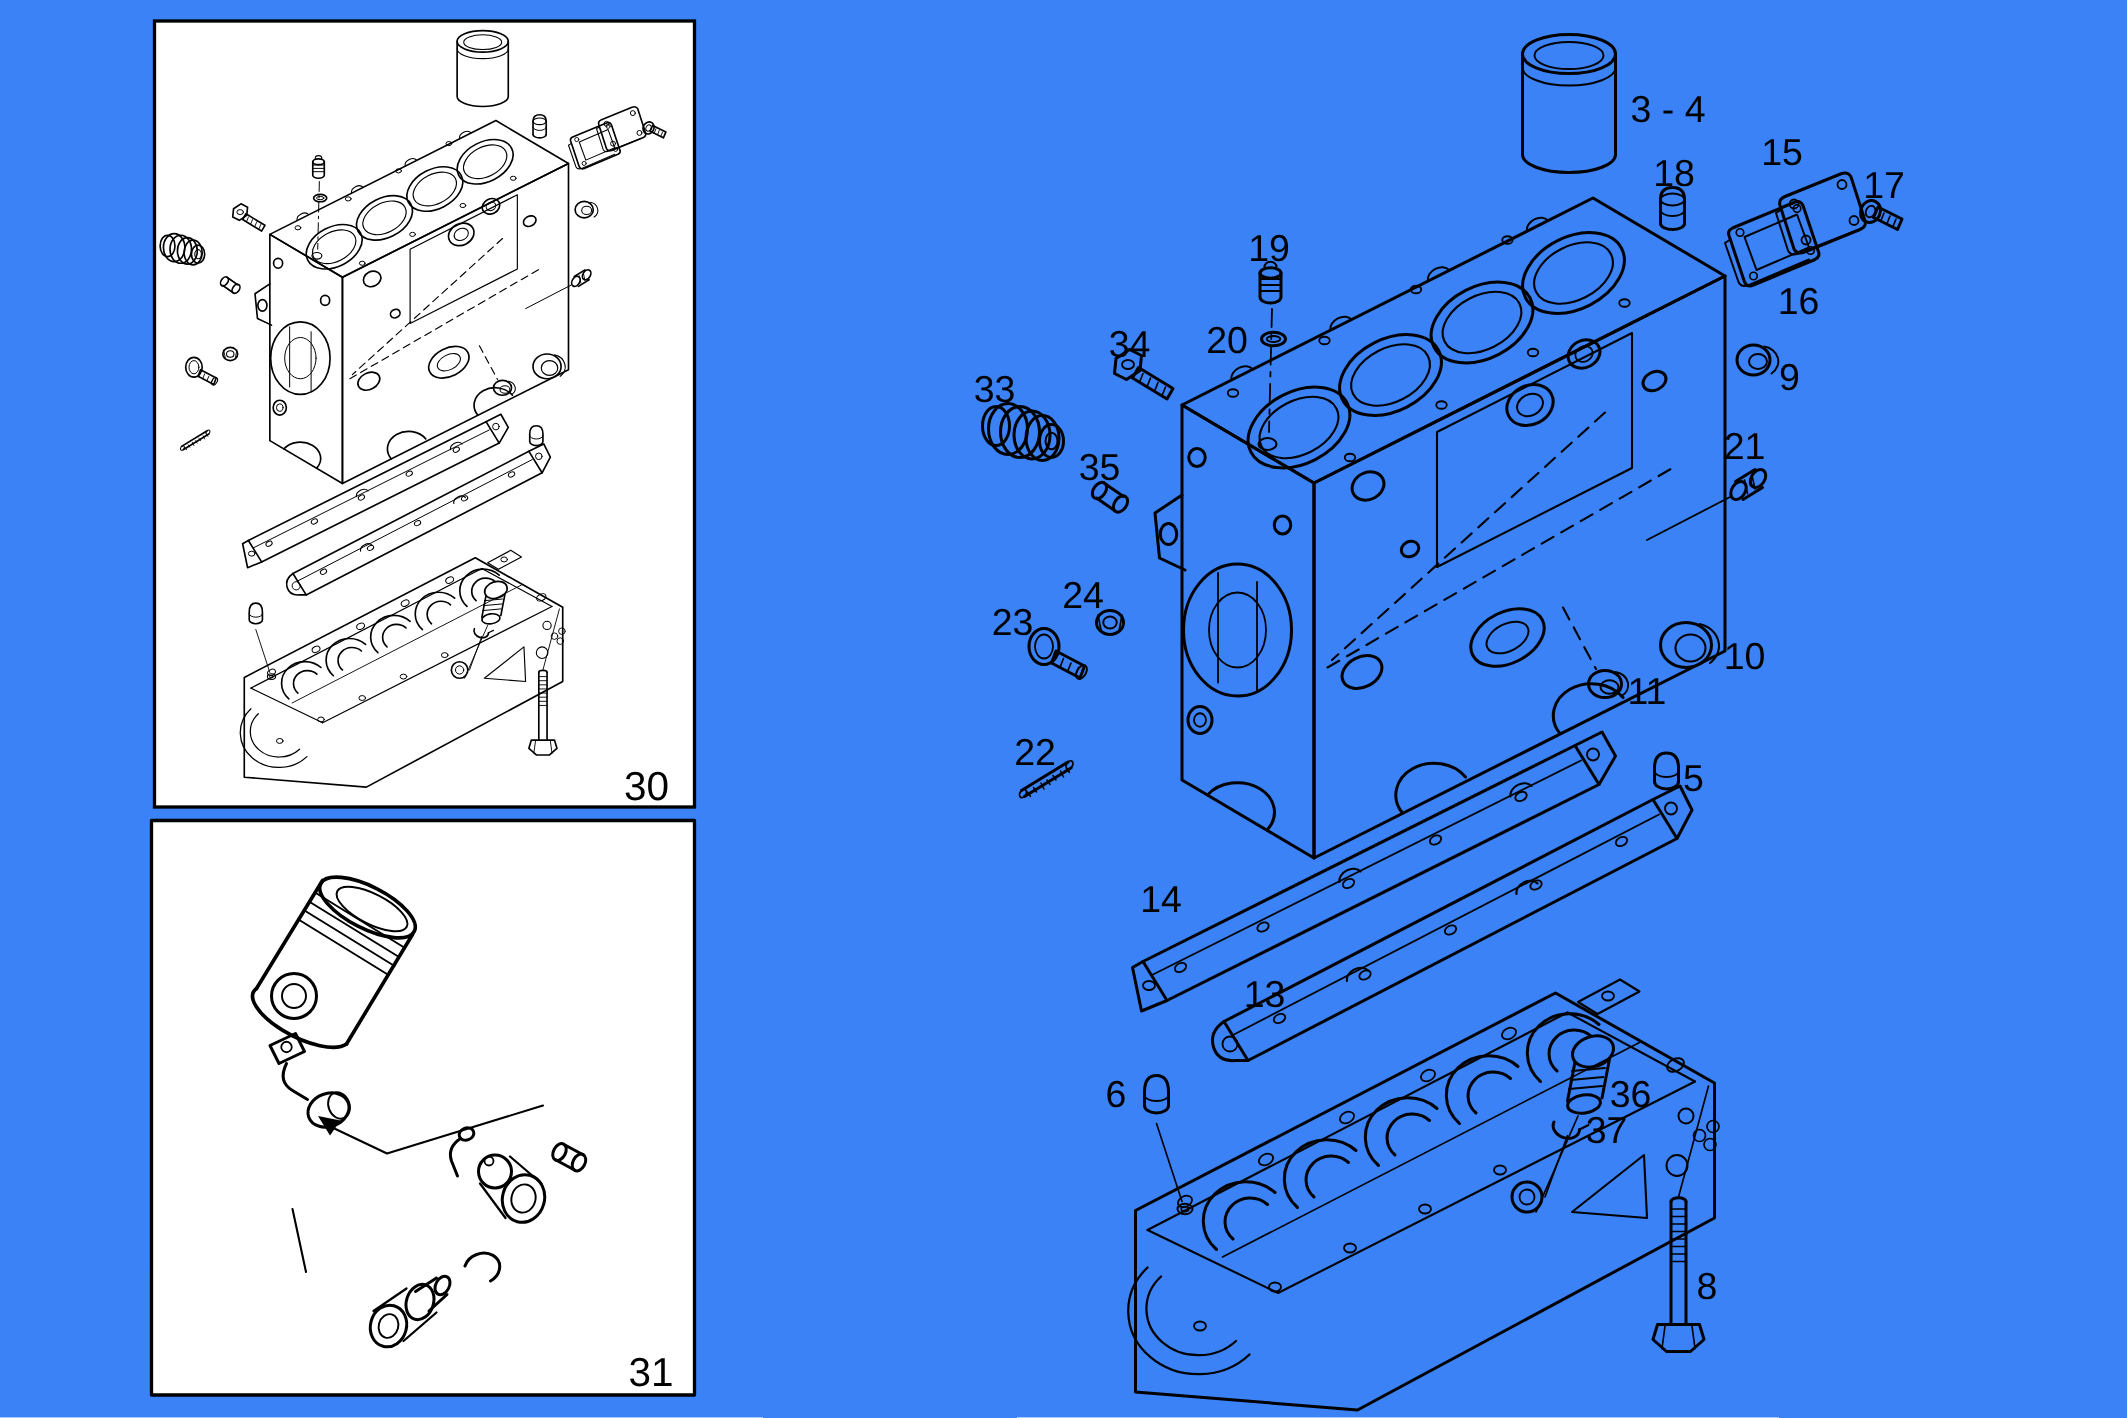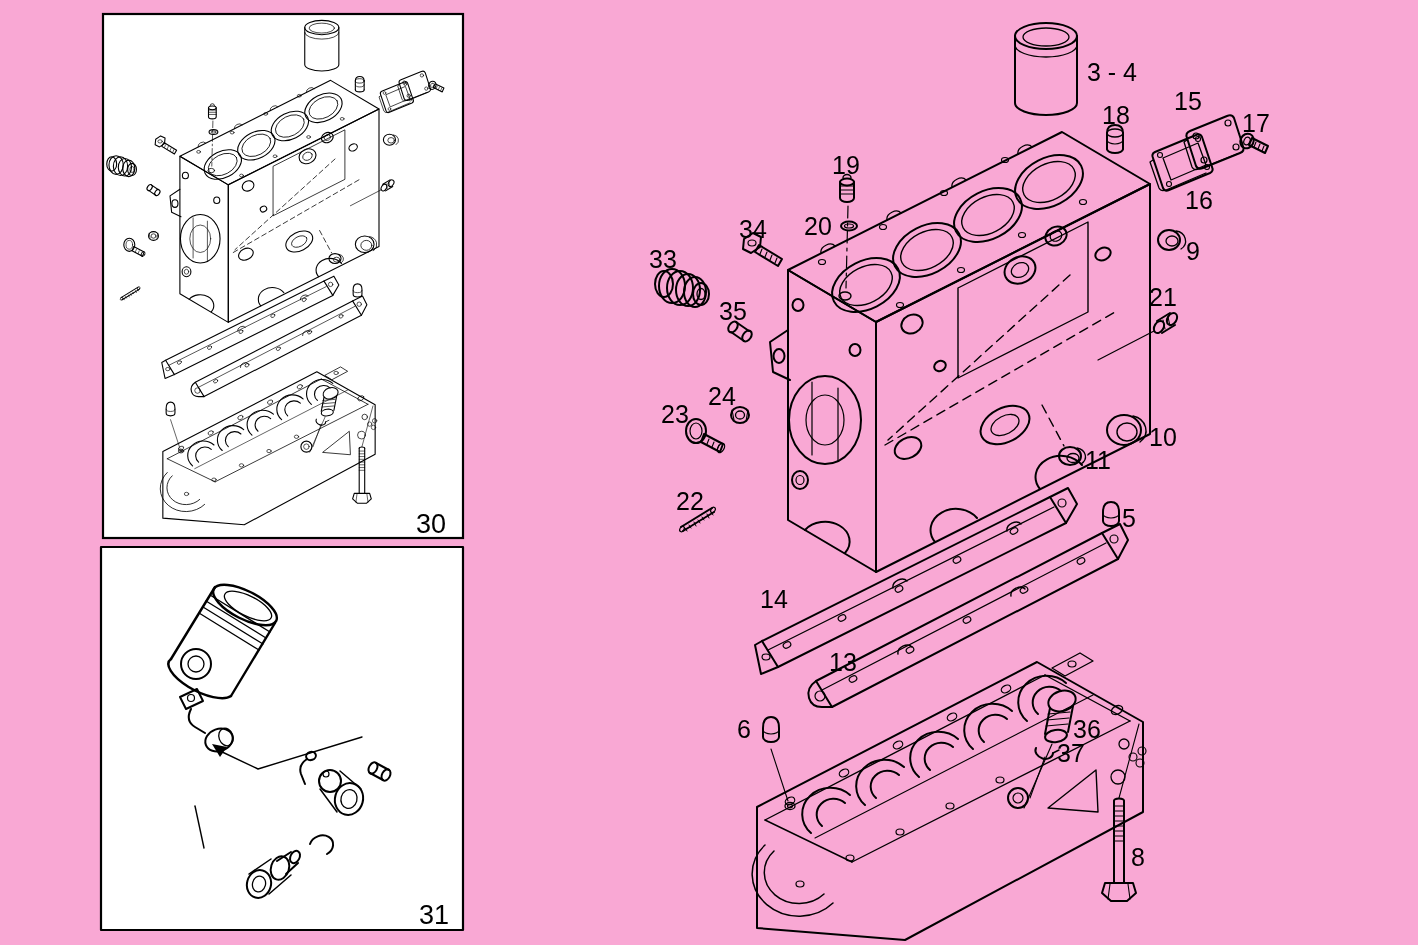--- a/index.html
+++ b/index.html
@@ -1,16 +1,16 @@
 <!DOCTYPE html>
 <html><head>
 <meta charset="utf-8">
 <style>
   html,body{margin:0;padding:0;background:#ffffff;}
-  .stage{position:relative;width:1418px;height:945px;background:#f9a8d4;overflow:hidden;
+  .stage{position:relative;width:1418px;height:945px;background:#3b82f6;overflow:hidden;
          font-family:"Liberation Sans", sans-serif;}
   svg{position:absolute;left:0;top:0;}
   .callout{font-family:"Liberation Sans", sans-serif;font-size:25px;fill:#000;}
   .panel-label{font-family:"Liberation Sans", sans-serif;font-size:27px;fill:#000;}
 </style>
 </head>
 <body>
 
 <div class="stage">
 <svg width="1418" height="945" viewBox="0 0 1418 945" xmlns="http://www.w3.org/2000/svg" xmlns:xlink="http://www.w3.org/1999/xlink">

